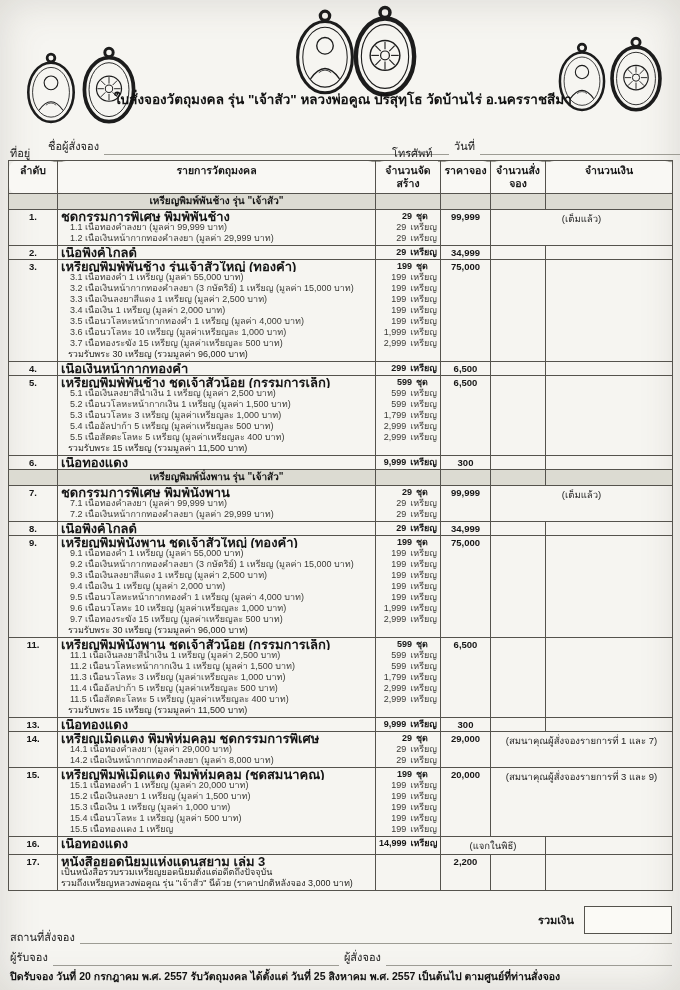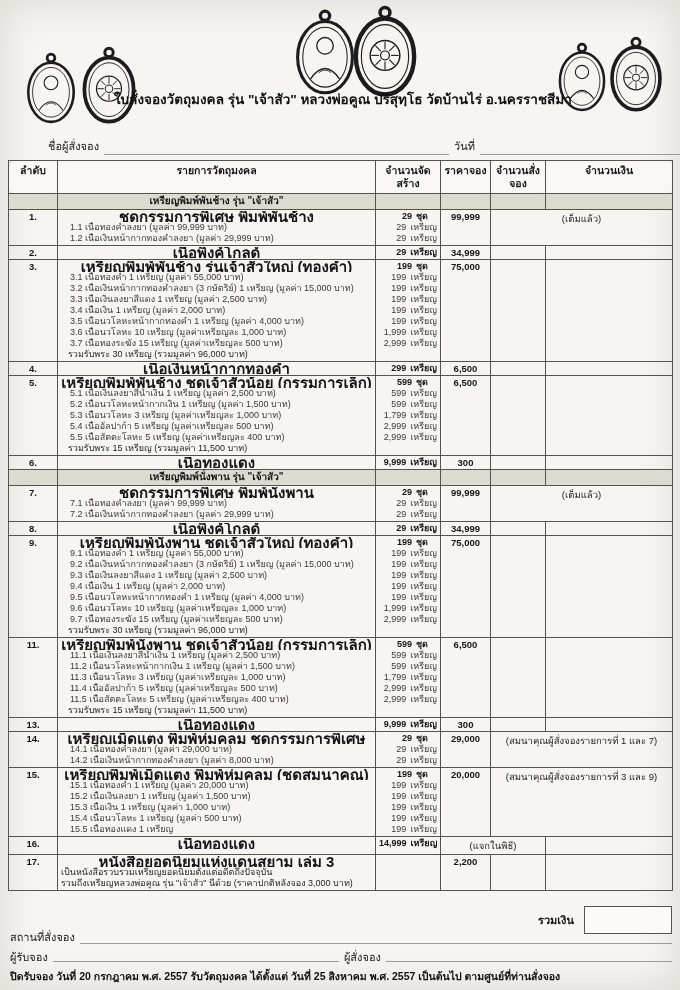--- a/index.html
+++ b/index.html
@@ -22,41 +22,41 @@
   .f1{top:137px;margin-left:38px;} .f2{top:144px;}
   .lbl{white-space:nowrap;color:#222;}
   .blank{border-bottom:1px solid #9d9c94;height:13px;}
   .g15{flex:1.5;} .g10{flex:1;}
   
   .doc-table{position:absolute;left:8px;top:160px;width:664px;border-collapse:collapse;table-layout:fixed;}
   .doc-table th,.doc-table td{border:1px solid #55534d;vertical-align:top;padding:1px 3px;}
   .doc-table thead th{font-size:10.5px;font-weight:bold;text-align:center;padding:3px 1px;line-height:13px;
                       background:#f9f8f4;border-radius:8px;}
   .line{line-height:11px;font-size:9px;white-space:nowrap;overflow:hidden;}
-  .tline{font-size:15px;font-weight:bold;color:#151515;text-align:center;}
+  .tline{font-size:13px;font-weight:bold;color:#151515;}
   .sline{padding-left:9px;color:#3a3a36;}
   .fline{padding-left:7px;color:#242420;}
   .xline{color:#242420;}
   .c-no{text-align:center;font-size:9.5px;font-weight:bold;}
   .c-qty{padding-left:2px;}
   .qline{display:flex;}
   .qline .qn{width:33px;text-align:right;}
   .qline .qu{margin-left:4px;}
   .qline.main{font-weight:bold;color:#151515;}
   .qline.subq{color:#3a3a36;}
   .c-price{text-align:center;font-size:9.5px;font-weight:bold;}
   .c-note{text-align:center;font-size:9.5px;vertical-align:middle;color:#1b1b1b;}
   .section-row td{background:#dcdbd2;height:13px;}
   .section-row .sec{text-align:center;font-weight:bold;font-size:10px;line-height:13px;padding:0;}
   
   .total-row{position:absolute;top:906px;left:8px;width:664px;display:flex;justify-content:flex-end;
              align-items:center;gap:10px;font-size:11px;font-weight:bold;}
   .total-box{width:86px;height:26px;border:1.3px solid #55534d;background:#fbfaf6;}
   .place-row{position:absolute;top:928px;left:10px;width:662px;display:flex;align-items:center;gap:5px;font-size:11px;}
-  .sig-row{position:absolute;top:948px;left:10px;width:662px;display:flex;align-items:flex-start;gap:5px;font-size:11px;}
+  .sig-row{position:absolute;top:948px;left:10px;width:662px;display:flex;align-items:flex-end;gap:5px;font-size:11px;}
   .closing{position:absolute;top:968px;left:10px;width:662px;font-size:10.5px;font-weight:bold;color:#111;
            white-space:nowrap;}
 </style>
 </head>
 <body>
 
 <div class="page">
 
   <div class="medal m0">
       <svg viewBox="0 0 60 84" xmlns="http://www.w3.org/2000/svg">
@@ -141,20 +141,26 @@
     </div>
 
   <div class="page-title">ใบสั่งจองวัตถุมงคล รุ่น "เจ้าสัว" หลวงพ่อคูณ ปริสุทฺโธ วัดบ้านไร่ อ.นครราชสีมา</div>
 
   <div class="form-line f1">
     <span class="lbl">ชื่อผู้สั่งจอง</span>
     <span class="blank g15"></span>
     <span class="lbl">วันที่</span>
     <span class="blank g10"></span>
   </div>
+  <div class="form-line f2">
+    <span class="lbl">ที่อยู่</span>
+    <span class="blank g15"></span>
+    <span class="lbl">โทรศัพท์</span>
+    <span class="blank g10"></span>
+  </div>
 
   <table class="doc-table">
     <colgroup>
       <col style="width:49px">
         <col style="width:318px">
         <col style="width:65px">
       <col style="width:50px">
         <col style="width:55px">
         <col style="width:127px">
     </colgroup>

